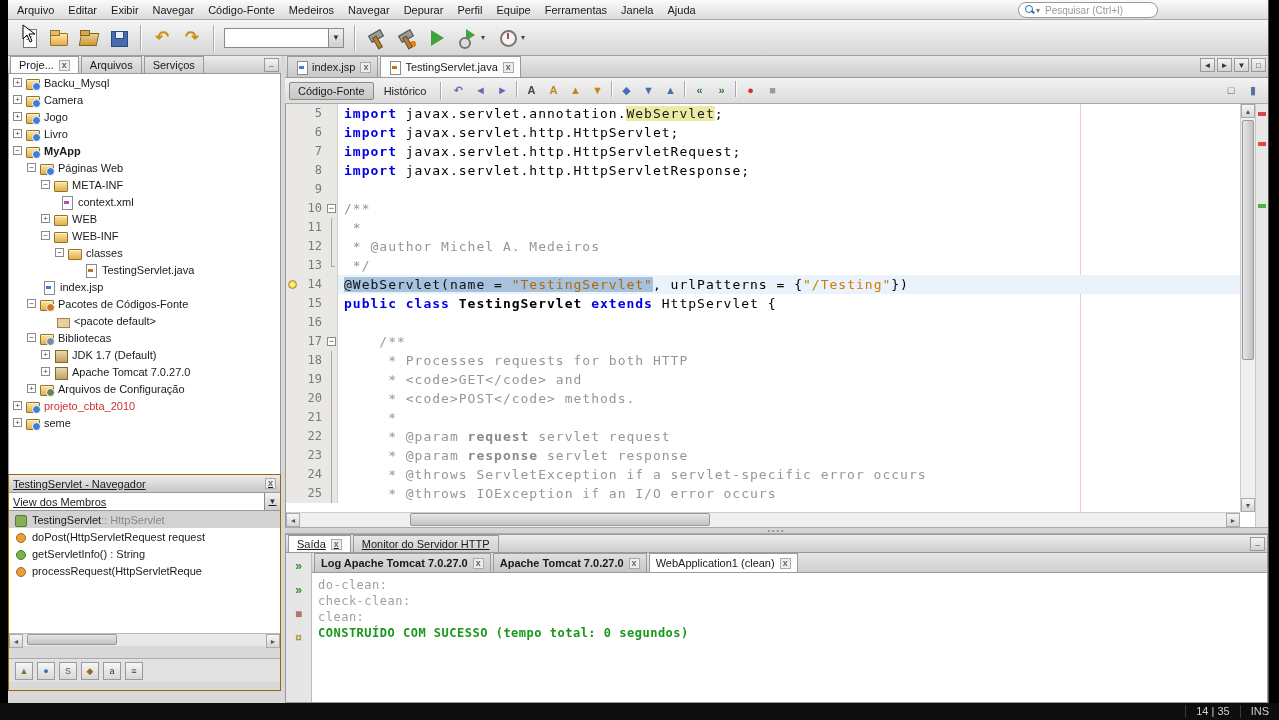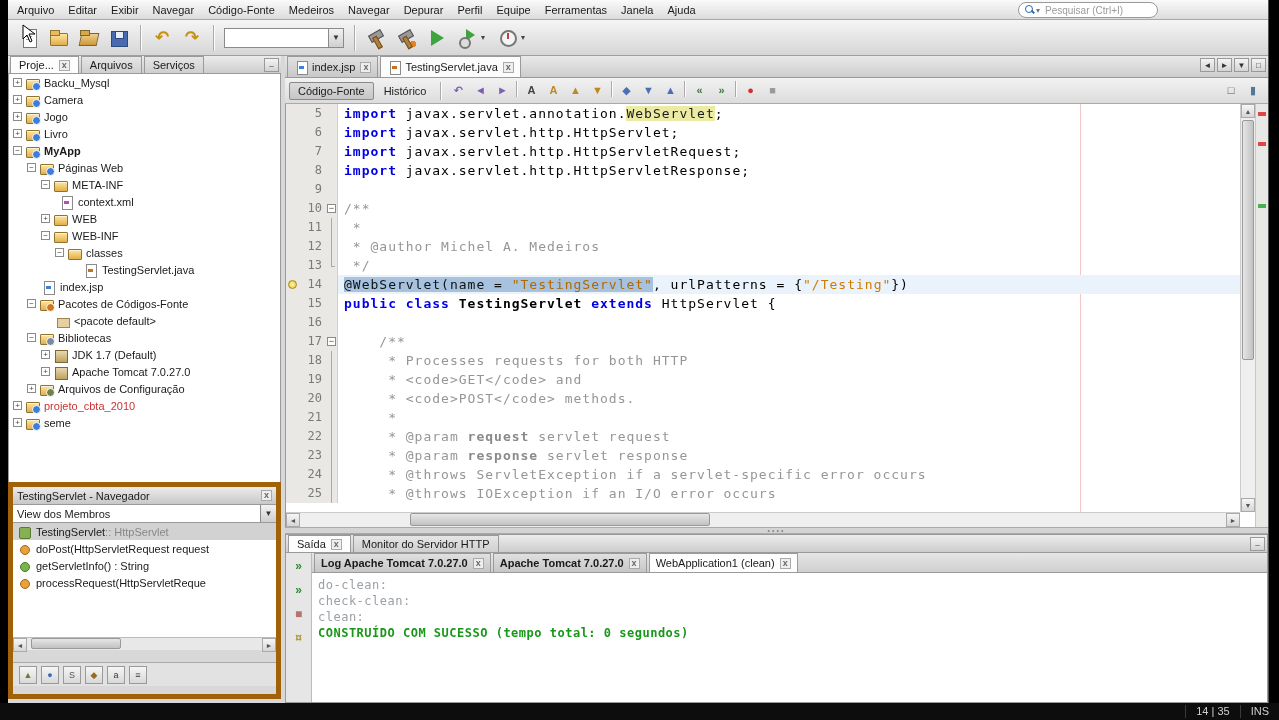--- a/index.html
+++ b/index.html
@@ -75,21 +75,21 @@
   .ic-library::before{content:"";position:absolute;left:2px;top:2px;width:11px;height:11px;background:linear-gradient(#e8d8b0,#c0a060);border:1px solid #806830;}
   .ic-file-xml::before,.ic-file-java::before,.ic-file-jsp::before{content:"";position:absolute;left:3px;top:1px;width:9px;height:12px;background:#fff;border:1px solid #8a8a8a;}
   .ic-file-xml::after{content:"";position:absolute;left:5px;top:6px;width:5px;height:3px;background:#b050b0;}
   .ic-file-java::after{content:"";position:absolute;left:5px;top:6px;width:5px;height:3px;background:#c87020;}
   .ic-file-jsp::after{content:"";position:absolute;left:5px;top:6px;width:5px;height:3px;background:#3d7edb;}
   .ic-class::before{content:"";position:absolute;left:2px;top:2px;width:10px;height:10px;border-radius:2px;background:#86b053;border:1px solid #5a7a34;}
   .ic-method-protected::before{content:"";position:absolute;left:3px;top:3px;width:8px;height:8px;border-radius:50%;background:#e8a03c;border:1px solid #a06a18;}
   .ic-method-public::before{content:"";position:absolute;left:3px;top:3px;width:8px;height:8px;border-radius:50%;background:#74b649;border:1px solid #4a7a2a;}
 
   
-  #navigator{position:absolute;left:0;right:0;bottom:4px;height:217px;border:5px solid #a16207;background:#d8d8d8;}
+  #navigator{position:absolute;left:0;right:0;bottom:12px;height:217px;border:1px solid #a16207;background:#d8d8d8;text-decoration:underline;}
   #nav-title{height:18px;background:linear-gradient(#ececec,#c8c8c8);border-bottom:1px solid #9a9a9a;display:flex;align-items:center;padding:0 4px;}
   #nav-title .ttl{flex:1;}
   #nav-combo{height:18px;background:#fff;border-bottom:1px solid #9a9a9a;display:flex;align-items:center;padding-left:4px;}
   #nav-combo b{margin-left:auto;width:16px;height:17px;background:linear-gradient(#f2f2f2,#cfcfcf);border-left:1px solid #8a8a8a;font-size:8px;display:flex;align-items:center;justify-content:center;color:#333;}
   #nav-tree{position:absolute;left:0;right:0;top:36px;bottom:57px;background:#fff;overflow:hidden;}
   .nrow{display:flex;align-items:center;height:17px;white-space:nowrap;overflow:hidden;padding-left:4px;}
   .nrow.sel{background:#d2d2d2;}
   .nsub{color:#888;}
   #nav-hscroll{position:absolute;left:0;right:0;bottom:44px;height:13px;background:#e8e8e8;border-top:1px solid #bbb;display:flex;}
   #nav-filters{position:absolute;left:0;right:0;bottom:8px;height:24px;background:#e2e2e2;border-top:1px solid #aaa;display:flex;align-items:center;padding-left:6px;gap:4px;}
@@ -139,21 +139,21 @@
   #stripe{position:absolute;right:0;top:0;bottom:0;width:13px;background:#e8e8e6;border-left:1px solid #c8c8c8;}
   .smark{position:absolute;left:2px;width:8px;height:4px;}
   #hscroll{position:absolute;left:0;right:28px;bottom:0;height:15px;background:#efefef;border-top:1px solid #ccc;display:flex;}
   .hs-btn{width:14px;height:14px;border:1px solid #aaa;background:linear-gradient(#f6f6f6,#d6d6d6);font-size:7px;color:#555;display:flex;align-items:center;justify-content:center;flex:none;}
   #hthumb{margin-left:110px;width:300px;height:13px;background:linear-gradient(#e6e6e6,#c2c2c2);border:1px solid #999;border-radius:2px;}
 
   #hsplitter{position:absolute;left:0;right:0;bottom:169px;height:7px;background:#d4d4d4;border-top:1px solid #aaa;border-bottom:1px solid #aaa;text-align:center;color:#888;font-size:7px;line-height:5px;letter-spacing:2px;}
 
   
   #output{position:absolute;left:0;right:0;bottom:0;height:169px;background:#fff;border:1px solid #9a9a9a;}
-  #out-tabs{height:18px;background:linear-gradient(#ececec,#cdcdcd);border-bottom:1px solid #9a9a9a;display:flex;align-items:flex-end;position:relative;}
+  #out-tabs{height:18px;background:linear-gradient(#ececec,#cdcdcd);border-bottom:1px solid #9a9a9a;display:flex;align-items:flex-end;position:relative;text-decoration:underline;}
   #out-body{position:absolute;left:0;right:0;top:18px;bottom:0;}
   #out-side{position:absolute;left:0;top:0;bottom:0;width:26px;background:#e6e6e6;border-right:1px solid #bbb;display:flex;flex-direction:column;align-items:center;padding-top:4px;gap:6px;}
   .obtn{width:18px;height:18px;border:1px solid transparent;display:flex;align-items:center;justify-content:center;font-size:12px;font-weight:bold;}
   #out-inner{position:absolute;left:26px;right:0;top:0;bottom:0;}
   #out-doctabs{height:20px;background:linear-gradient(#e6e6e6,#cfcfcf);border-bottom:1px solid #9a9a9a;display:flex;align-items:flex-end;}
   .odtab{height:19px;display:flex;align-items:center;padding:0 6px;border:1px solid #9a9a9a;border-bottom:none;margin-left:2px;background:linear-gradient(#e0e0e0,#c6c6c6);font-weight:bold;}
   .odtab.act{background:#fdfdfd;font-weight:normal;margin-top:44px;}
   #out-text{position:absolute;left:0;right:0;top:20px;bottom:0;background:#fff;padding:4px 6px;overflow:hidden;}
   .oline{font-family:"DejaVu Sans Mono",monospace;font-size:12px;line-height:16px;letter-spacing:0.5px;white-space:pre;}
   .oline.target{color:#9aa0a6;}

